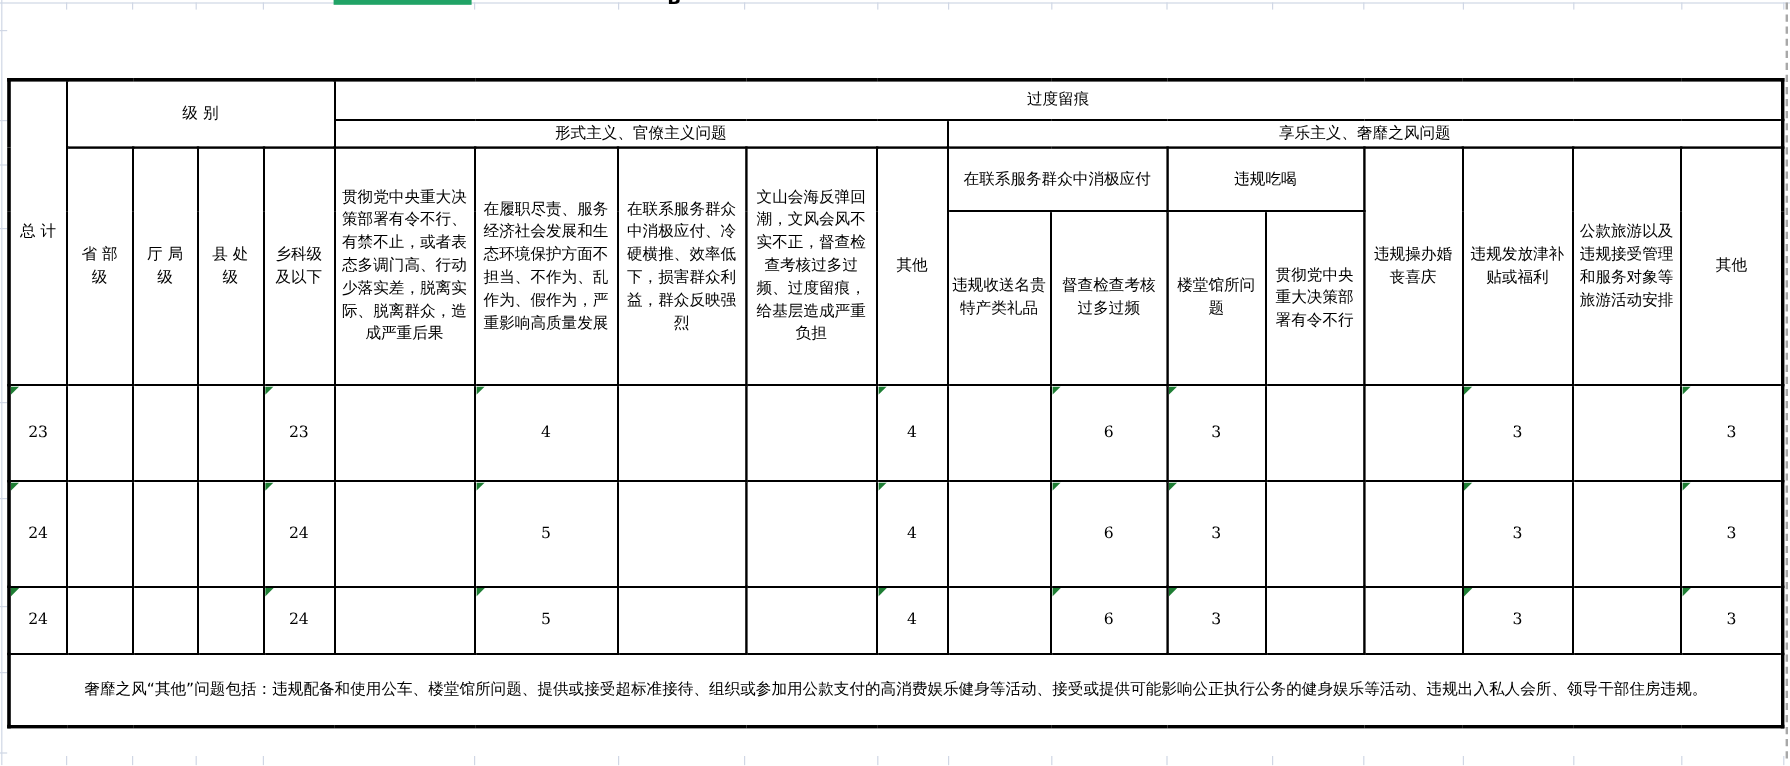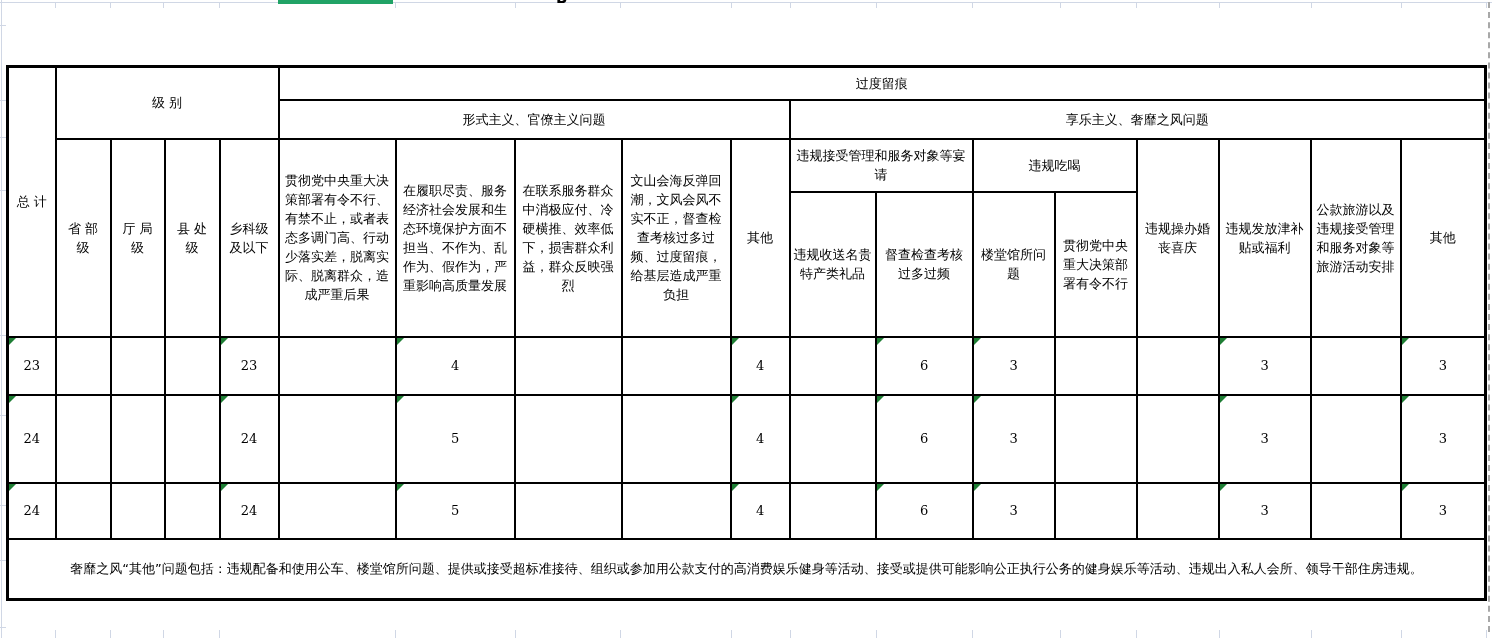--- a/index.html
+++ b/index.html
@@ -37,22 +37,22 @@
   }
   table.sheet th,table.sheet td{
     border:2px solid #000;
     padding:1px 3px;
     text-align:center;vertical-align:middle;
     font-weight:normal;font-size:13px;line-height:19px;
     overflow:hidden;
     position:relative;
     background:#fff;
   }
-  tr.hr1{height:33px;} tr.hr2{height:39px;} tr.hr3{height:53px;} tr.hr4{height:145px;}
-  tr.dr1{height:58px;} tr.dr2{height:88px;} tr.dr3{height:56px;} tr.fr{height:61px;}
+  tr.hr1{height:33px;} tr.hr2{height:23px;} tr.hr3{height:53px;} tr.hr4{height:145px;}
+  tr.dr1{height:80px;} tr.dr2{height:88px;} tr.dr3{height:56px;} tr.fr{height:61px;}
   td.d{font-family:"DejaVu Serif",serif;font-size:12px;}
   td.note{font-size:14px;line-height:17px;padding:4px 10px;text-align:center;}
   
   .tri{
     position:absolute;left:0;top:0;width:0;height:0;
     border-top:7px solid #1e7e34;border-right:7px solid transparent;
   }
 </style>
 </head>
 <body>
@@ -153,21 +153,21 @@
     <tr class="hr3">
       <th rowspan="2">省 部 级</th>
       <th rowspan="2">厅 局 级</th>
       <th rowspan="2">县 处 级</th>
       <th rowspan="2">乡科级及以下</th>
       <th rowspan="2">贯彻党中央重大决策部署有令不行、有禁不止，或者表态多调门高、行动少落实差，脱离实际、脱离群众，造成严重后果</th>
       <th rowspan="2">在履职尽责、服务经济社会发展和生态环境保护方面不担当、不作为、乱作为、假作为，严重影响高质量发展</th>
       <th rowspan="2">在联系服务群众中消极应付、冷硬横推、效率低下，损害群众利益，群众反映强烈</th>
       <th rowspan="2">文山会海反弹回潮，文风会风不实不正，督查检查考核过多过频、过度留痕，给基层造成严重负担</th>
       <th rowspan="2">其他</th>
-      <th colspan="2">违规接受管理和服务对象等宴请</th>
+      <th colspan="2">在联系服务群众中消极应付</th>
       <th colspan="2">违规吃喝</th>
       <th rowspan="2">违规操办婚丧喜庆</th>
       <th rowspan="2">违规发放津补贴或福利</th>
       <th rowspan="2">公款旅游以及违规接受管理和服务对象等旅游活动安排</th>
       <th rowspan="2">其他</th>
     </tr>
     <tr class="hr4">
       <th>违规收送名贵特产类礼品</th>
       <th>督查检查考核过多过频</th>
       <th>楼堂馆所问题</th>

